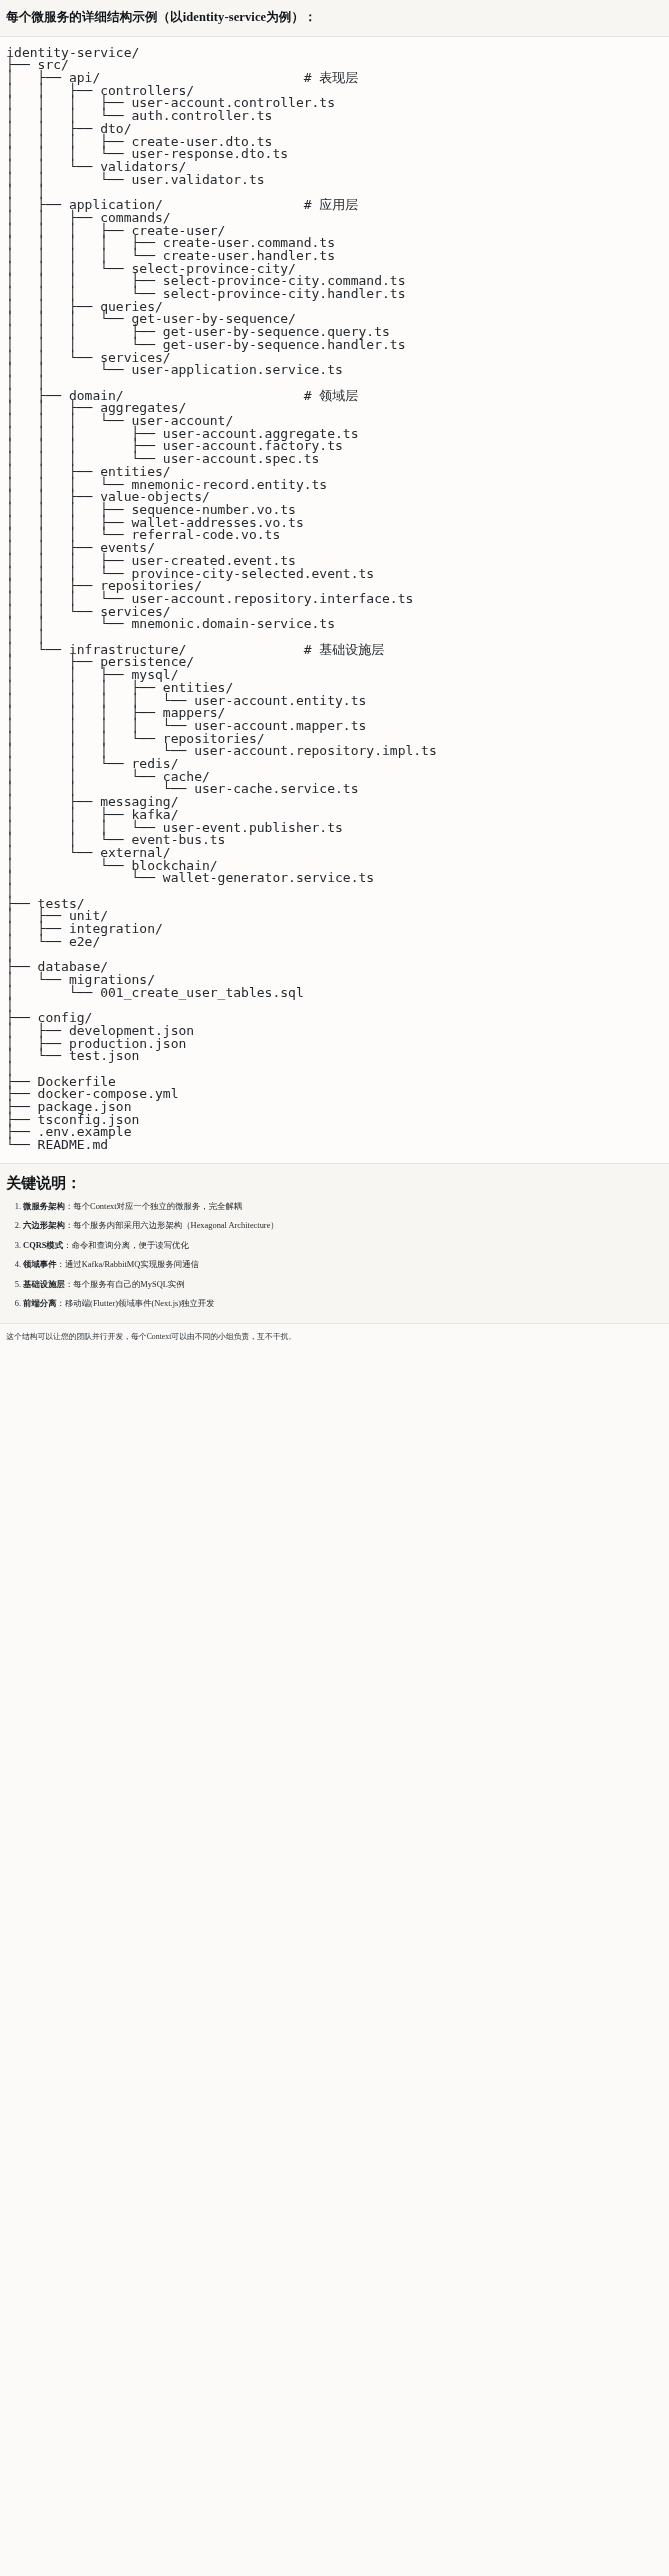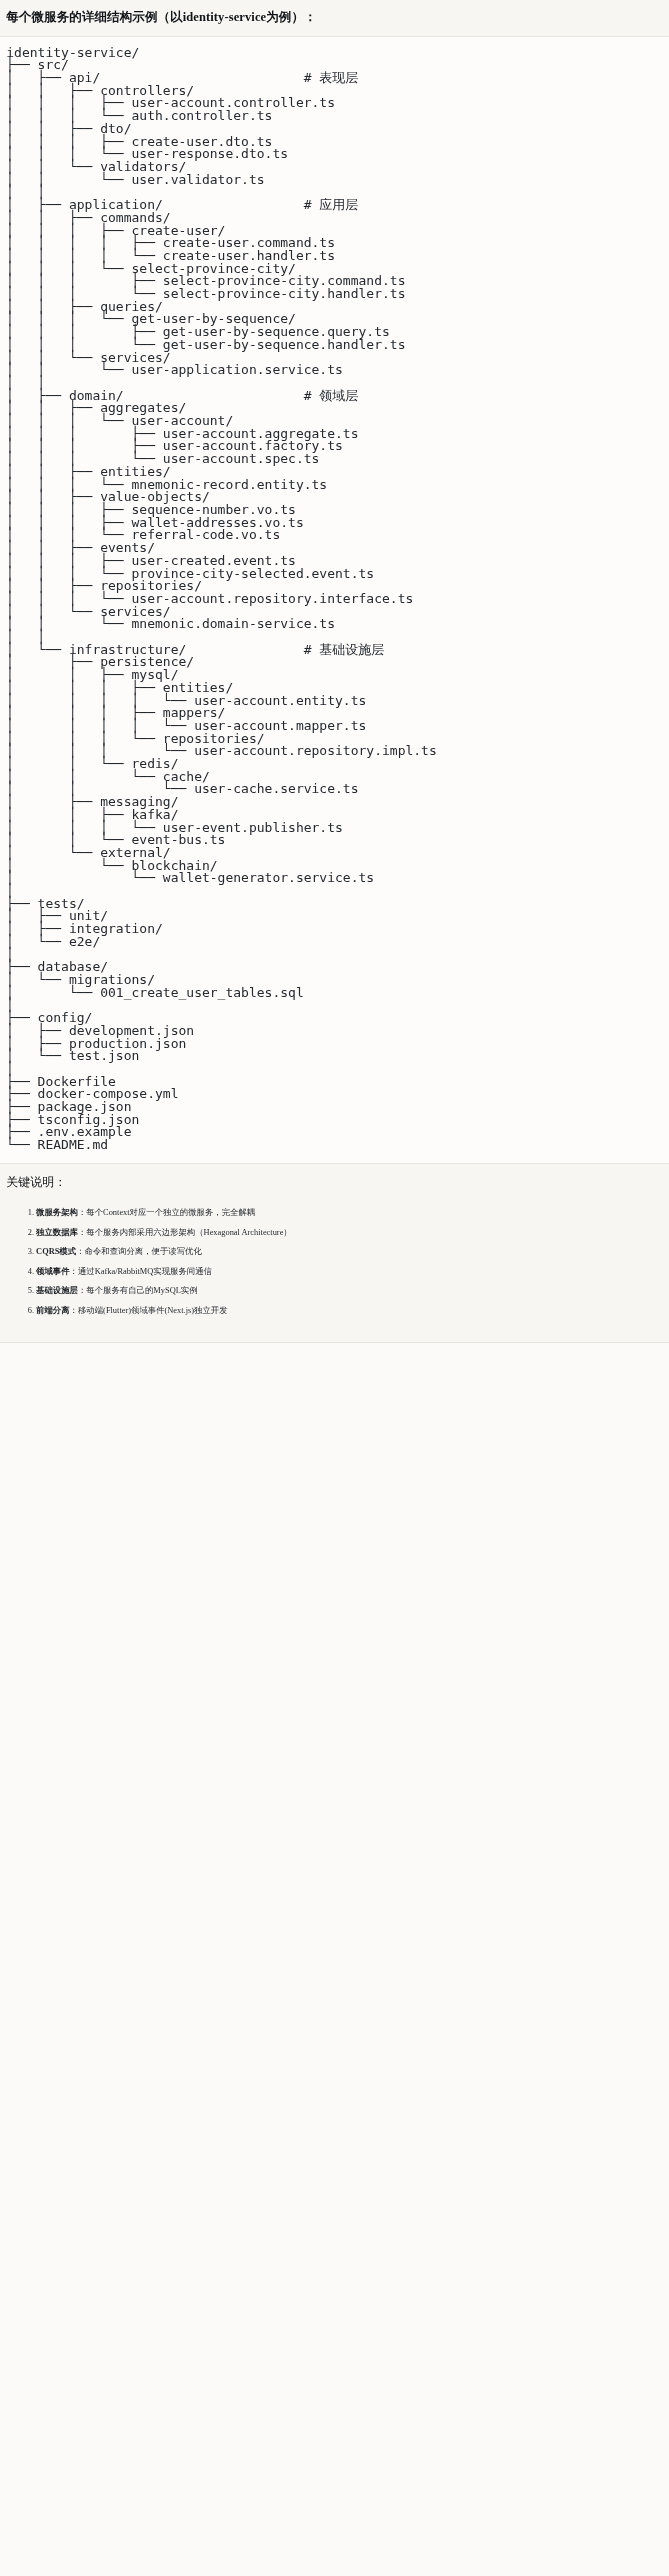--- a/index.html
+++ b/index.html
@@ -56,28 +56,28 @@
     white-space: pre;
   }
 
   
   .notes-band {
     background: #f7f6f3;
     padding: 10px 6.3px 8.8px 6.3px;
     border-bottom: 0.6px solid #e6e4e0;
   }
   .notes-title {
-    font-size: 12px;
-    font-weight: normal;
+    font-size: 15px;
+    font-weight: bold;
     margin: 0 0 7.5px 0;
     color: #111418;
     font-family: "Liberation Serif", "DejaVu Serif", serif;
   }
   ol.notes-list {
-    margin: 16px;
+    margin: 3px;
     padding: 0 0 0 13.8px;
     list-style: decimal;
   }
   ol.notes-list > li {
     font-size: 8.4px;
     line-height: 1.5;
     margin: 0 0 6.9px 0;
     color: #1f2328;
     font-family: "Liberation Serif", "DejaVu Serif", serif;
   }
@@ -112,23 +112,26 @@
   </div>
 
   <div class="code-band">
     <pre class="tree"><code><span class="ln">identity-service/</span><span class="ln">├── src/</span><span class="ln">│   ├── api/                          # 表现层</span><span class="ln">│   │   ├── controllers/</span><span class="ln">│   │   │   ├── user-account.controller.ts</span><span class="ln">│   │   │   └── auth.controller.ts</span><span class="ln">│   │   ├── dto/</span><span class="ln">│   │   │   ├── create-user.dto.ts</span><span class="ln">│   │   │   └── user-response.dto.ts</span><span class="ln">│   │   └── validators/</span><span class="ln">│   │       └── user.validator.ts</span><span class="ln">│   │</span><span class="ln">│   ├── application/                  # 应用层</span><span class="ln">│   │   ├── commands/</span><span class="ln">│   │   │   ├── create-user/</span><span class="ln">│   │   │   │   ├── create-user.command.ts</span><span class="ln">│   │   │   │   └── create-user.handler.ts</span><span class="ln">│   │   │   └── select-province-city/</span><span class="ln">│   │   │       ├── select-province-city.command.ts</span><span class="ln">│   │   │       └── select-province-city.handler.ts</span><span class="ln">│   │   ├── queries/</span><span class="ln">│   │   │   └── get-user-by-sequence/</span><span class="ln">│   │   │       ├── get-user-by-sequence.query.ts</span><span class="ln">│   │   │       └── get-user-by-sequence.handler.ts</span><span class="ln">│   │   └── services/</span><span class="ln">│   │       └── user-application.service.ts</span><span class="ln">│   │</span><span class="ln">│   ├── domain/                       # 领域层</span><span class="ln">│   │   ├── aggregates/</span><span class="ln">│   │   │   └── user-account/</span><span class="ln">│   │   │       ├── user-account.aggregate.ts</span><span class="ln">│   │   │       ├── user-account.factory.ts</span><span class="ln">│   │   │       └── user-account.spec.ts</span><span class="ln">│   │   ├── entities/</span><span class="ln">│   │   │   └── mnemonic-record.entity.ts</span><span class="ln">│   │   ├── value-objects/</span><span class="ln">│   │   │   ├── sequence-number.vo.ts</span><span class="ln">│   │   │   ├── wallet-addresses.vo.ts</span><span class="ln">│   │   │   └── referral-code.vo.ts</span><span class="ln">│   │   ├── events/</span><span class="ln">│   │   │   ├── user-created.event.ts</span><span class="ln">│   │   │   └── province-city-selected.event.ts</span><span class="ln">│   │   ├── repositories/</span><span class="ln">│   │   │   └── user-account.repository.interface.ts</span><span class="ln">│   │   └── services/</span><span class="ln">│   │       └── mnemonic.domain-service.ts</span><span class="ln">│   │</span><span class="ln">│   └── infrastructure/               # 基础设施层</span><span class="ln">│       ├── persistence/</span><span class="ln">│       │   ├── mysql/</span><span class="ln">│       │   │   ├── entities/</span><span class="ln">│       │   │   │   └── user-account.entity.ts</span><span class="ln">│       │   │   ├── mappers/</span><span class="ln">│       │   │   │   └── user-account.mapper.ts</span><span class="ln">│       │   │   └── repositories/</span><span class="ln">│       │   │       └── user-account.repository.impl.ts</span><span class="ln">│       │   └── redis/</span><span class="ln">│       │       └── cache/</span><span class="ln">│       │           └── user-cache.service.ts</span><span class="ln">│       ├── messaging/</span><span class="ln">│       │   ├── kafka/</span><span class="ln">│       │   │   └── user-event.publisher.ts</span><span class="ln">│       │   └── event-bus.ts</span><span class="ln">│       └── external/</span><span class="ln">│           └── blockchain/</span><span class="ln">│               └── wallet-generator.service.ts</span><span class="ln">│</span><span class="ln">├── tests/</span><span class="ln">│   ├── unit/</span><span class="ln">│   ├── integration/</span><span class="ln">│   └── e2e/</span><span class="ln">│</span><span class="ln">├── database/</span><span class="ln">│   └── migrations/</span><span class="ln">│       └── 001_create_user_tables.sql</span><span class="ln">│</span><span class="ln">├── config/</span><span class="ln">│   ├── development.json</span><span class="ln">│   ├── production.json</span><span class="ln">│   └── test.json</span><span class="ln">│</span><span class="ln">├── Dockerfile</span><span class="ln">├── docker-compose.yml</span><span class="ln">├── package.json</span><span class="ln">├── tsconfig.json</span><span class="ln">├── .env.example</span><span class="ln">└── README.md</span></code></pre>
   </div>
 
   <div class="notes-band">
     <h2 class="notes-title">关键说明：</h2>
     <ol class="notes-list">
         <li><span class="note-term">微服务架构</span><span class="note-desc">：每个Context对应一个独立的微服务，完全解耦</span></li>
-        <li><span class="note-term">独立数据库</span><span class="note-desc">：每个服务内部采用六边形架构（Hexagonal Architecture）</span></li>
+        <li><span class="note-term">六边形架构</span><span class="note-desc">：每个服务内部采用六边形架构（Hexagonal Architecture）</span></li>
         <li><span class="note-term">CQRS模式</span><span class="note-desc">：命令和查询分离，便于读写优化</span></li>
         <li><span class="note-term">领域事件</span><span class="note-desc">：通过Kafka/RabbitMQ实现服务间通信</span></li>
         <li><span class="note-term">基础设施层</span><span class="note-desc">：每个服务有自己的MySQL实例</span></li>
         <li><span class="note-term">前端分离</span><span class="note-desc">：移动端(Flutter)领域事件(Next.js)独立开发</span></li>
       </ol>
   </div>
 
+  <div class="footer-band">
+    <p class="footer-text">这个结构可以让您的团队并行开发，每个Context可以由不同的小组负责，互不干扰。</p>
+  </div>
 
 </div>
 
 
 </body></html>

